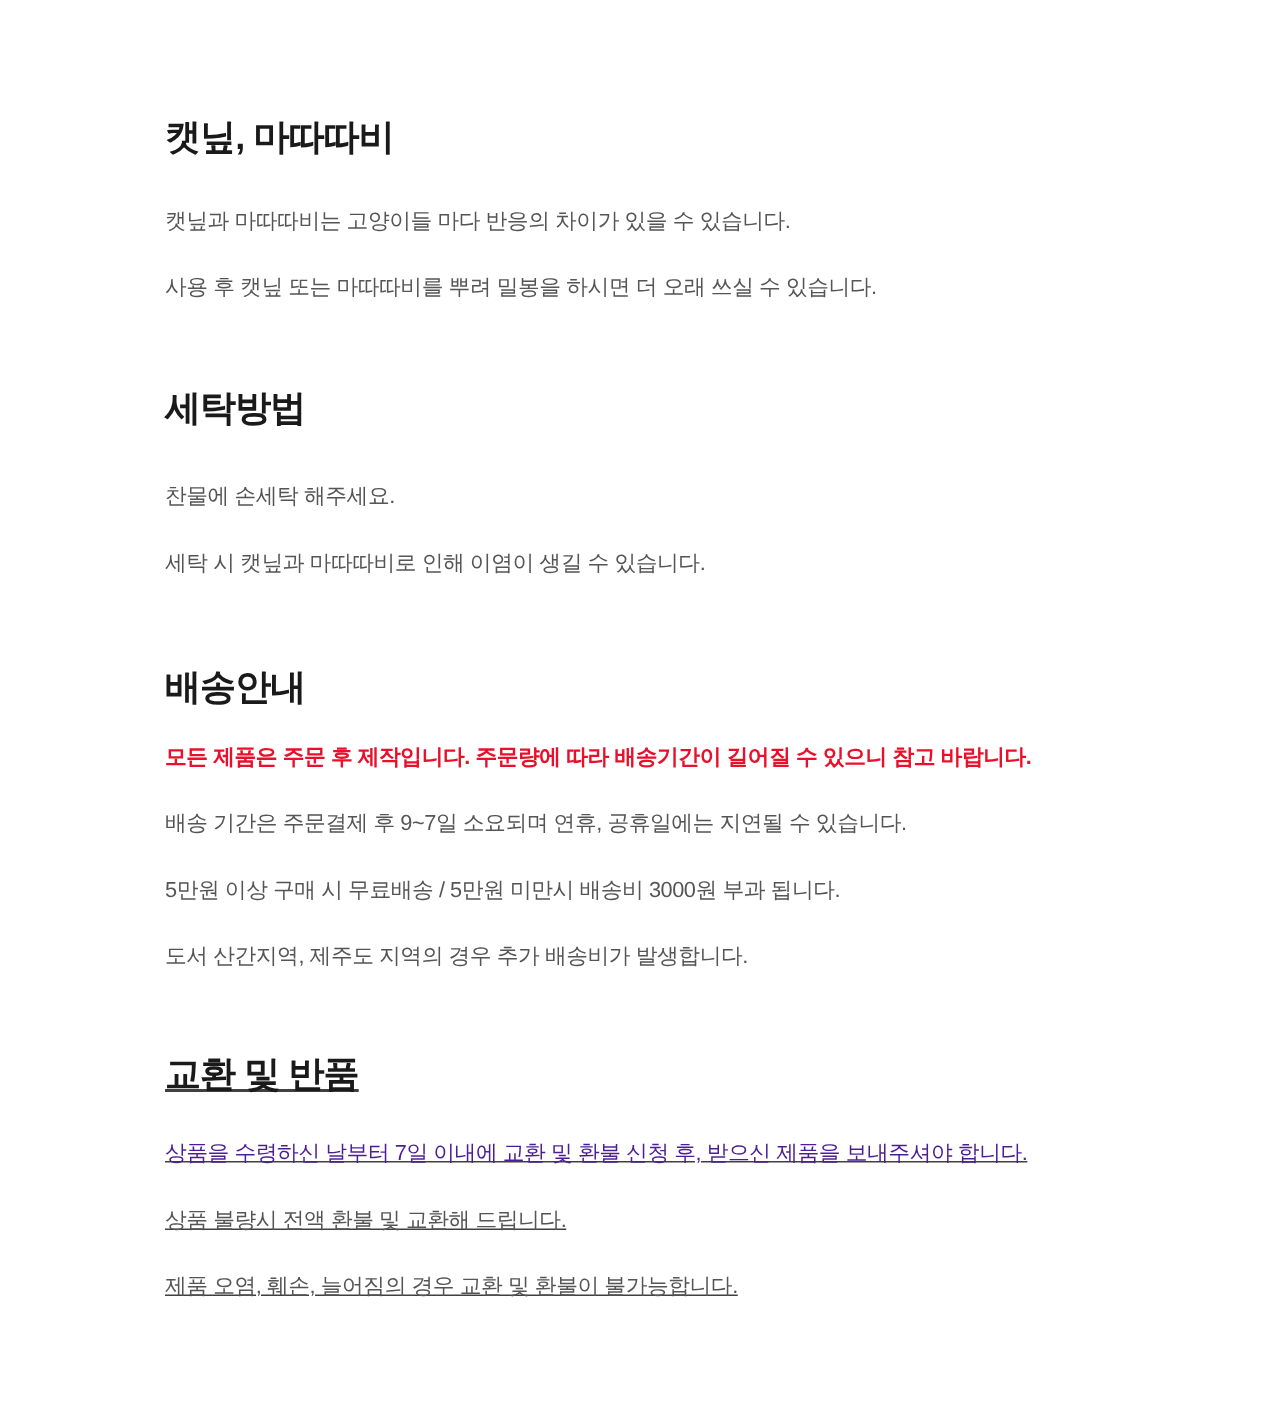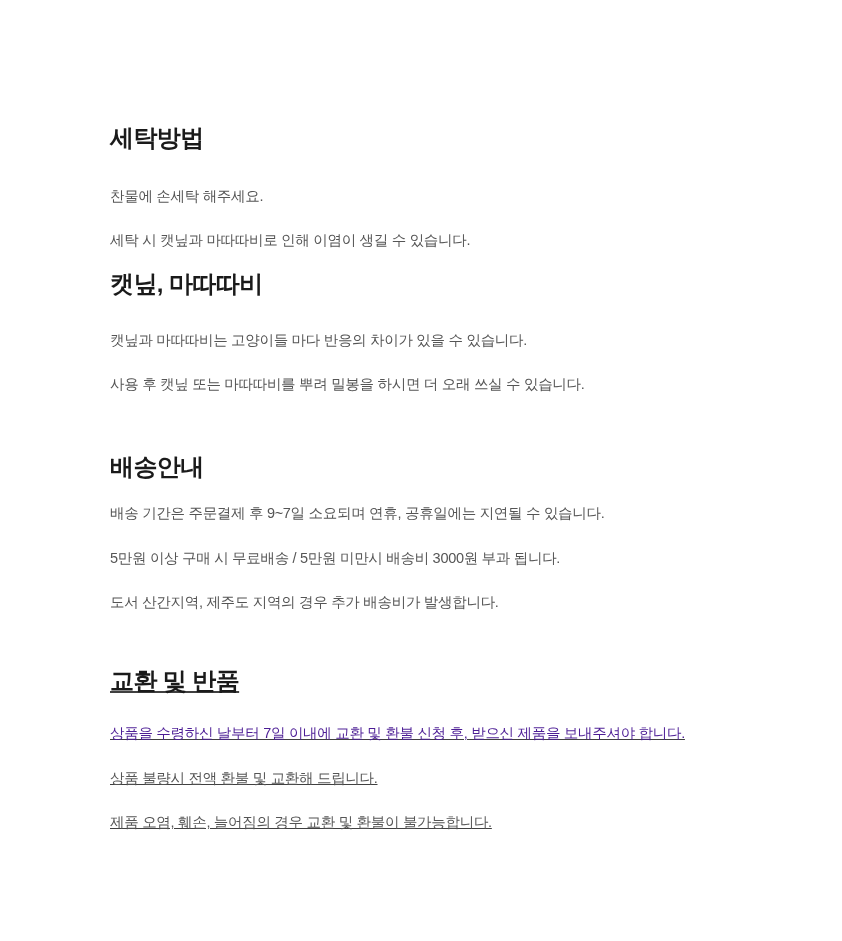--- a/index.html
+++ b/index.html
@@ -58,39 +58,40 @@
   #sec-ship { margin-top: 56px; }
   #sec-ship .section-heading { margin-bottom: 10px; font-family: Liberation Mono, monospace; }
   #sec-return { margin-top: 50px; text-decoration: underline; }
   #sec-return .section-heading { margin-bottom: 22px; }
 </style>
 </head>
 <body>
 
 <div class="page">
 
+  <section class="section" id="sec-catnip">
+    <h2 class="section-heading">캣닢, 마따따비</h2>
+    <div class="section-body">
+      <p class="line">캣닢과 마따따비는 고양이들 마다 반응의 차이가 있을 수 있습니다.</p>
+      <p class="line">사용 후 캣닢 또는 마따따비를 뿌려 밀봉을 하시면 더 오래 쓰실 수 있습니다.</p>
+    </div>
+  </section>
+
   <section class="section" id="sec-wash">
     <h2 class="section-heading">세탁방법</h2>
     <div class="section-body">
       <p class="line">찬물에 손세탁 해주세요.</p>
       <p class="line">세탁 시  캣닢과 마따따비로 인해 이염이 생길 수 있습니다.</p>
     </div>
   </section>
 
-  <section class="section" id="sec-catnip">
-    <h2 class="section-heading">캣닢, 마따따비</h2>
-    <div class="section-body">
-      <p class="line">캣닢과 마따따비는 고양이들 마다 반응의 차이가 있을 수 있습니다.</p>
-      <p class="line">사용 후 캣닢 또는 마따따비를 뿌려 밀봉을 하시면 더 오래 쓰실 수 있습니다.</p>
-    </div>
-  </section>
-
   <section class="section" id="sec-ship">
     <h2 class="section-heading">배송안내</h2>
     <div class="section-body">
+      <p class="line emph-red">모든 제품은 주문 후 제작입니다. 주문량에 따라 배송기간이 길어질 수 있으니 참고 바랍니다.</p>
       <p class="line">배송 기간은 주문결제 후 9~7일 소요되며 연휴, 공휴일에는 지연될 수 있습니다.</p>
       <p class="line">5만원 이상 구매 시 무료배송 / 5만원 미만시 배송비 3000원 부과 됩니다.</p>
       <p class="line">도서 산간지역, 제주도 지역의 경우 추가 배송비가 발생합니다.</p>
     </div>
   </section>
 
   <section class="section" id="sec-return">
     <h2 class="section-heading">교환 및 반품</h2>
     <div class="section-body">
       <p class="line emph-pink">상품을 수령하신 날부터 7일 이내에 교환 및 환불 신청 후, 받으신 제품을 보내주셔야 합니다.</p>

